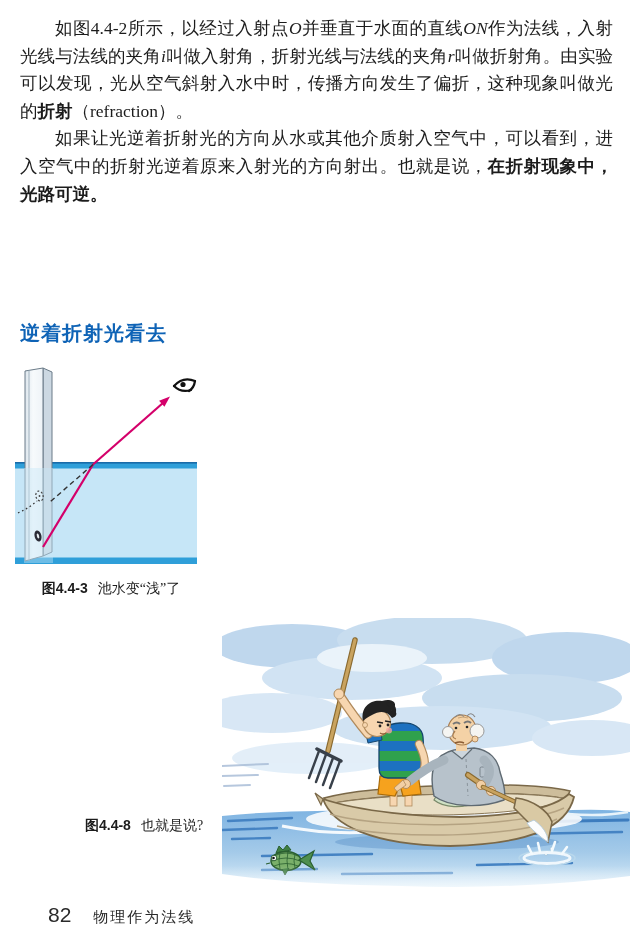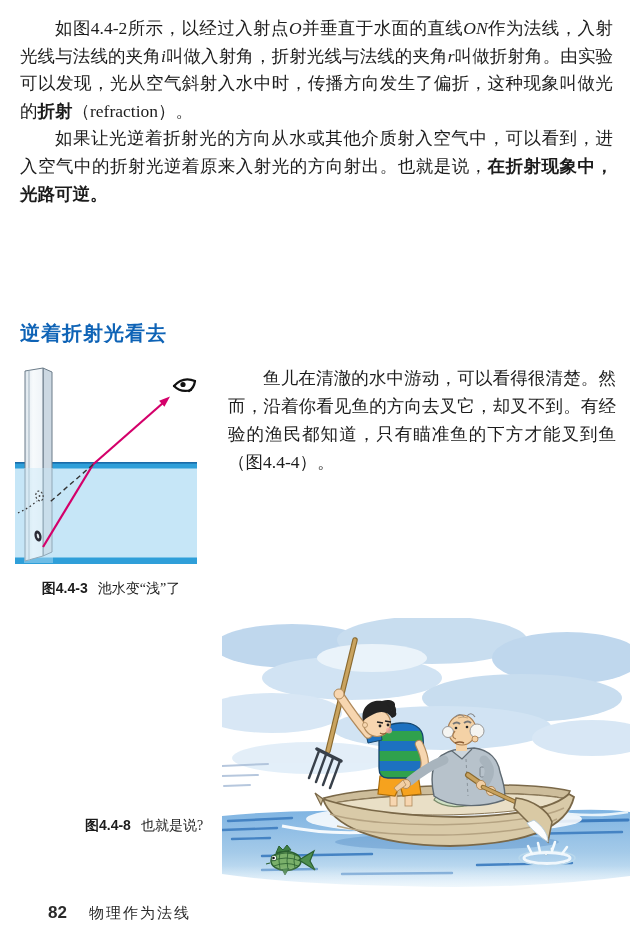--- a/index.html
+++ b/index.html
@@ -25,21 +25,21 @@
   .fig43{position:absolute; left:10px; top:360px; width:202px;}
   .fig43 .cap{margin-top:8px; text-align:center; font-size:14px; white-space:nowrap;}
   .cap-label{font-family:"Liberation Sans","DejaVu Sans",sans-serif; font-weight:600; margin-right:10px;}
   .col-right{position:absolute; left:228px; top:364px; width:388px;}
   .col-right p{margin:0; font-size:17.5px; line-height:28px; text-align:justify; text-indent:2em;}
   
   .fig44{position:absolute; left:222px; top:618px; width:408px; height:292px;}
   .cap44{position:absolute; left:85px; top:817px; font-size:14px; white-space:nowrap;}
   
   .footer{position:absolute; left:48px; top:903px; font-size:15px; color:#2a2a2a;}
-  .footer .pagenum{font-family:"Liberation Sans","DejaVu Sans",sans-serif; font-size:17px; margin-right:22px;font-weight:bold;}
+  .footer .pagenum{font-family:"Liberation Sans","DejaVu Sans",sans-serif; font-size:21px; margin-right:22px;}
   .footer .subject{letter-spacing:2px;}
   .footer .volume{letter-spacing:2px;}
 </style>
 </head>
 <body>
 
 <div class="page">
 
   <div class="intro">
     <p><span class="seg-normal">如图4.4-2所示，以经过入射点</span><span class="seg-it">O</span><span class="seg-normal">并垂直于水面的直线</span><span class="seg-it">ON</span><span class="seg-normal">作为法线，入射光线与法线的夹角</span><span class="seg-it">i</span><span class="seg-normal">叫做入射角，折射光线与法线的夹角</span><span class="seg-it">r</span><span class="seg-normal">叫做折射角。由实验可以发现，光从空气斜射入水中时，传播方向发生了偏折，这种现象叫做光的</span><span class="seg-b">折射</span><span class="seg-normal">（refraction）。</span></p>
@@ -98,21 +98,20 @@
         <path d="M23,4 Q22,11 17,14"></path>
         <circle cx="11" cy="7.5" r="2.6" fill="#111" stroke="none"></circle>
       </g>
     </svg>
     <div class="cap">
       <span class="cap-label">图4.4-3</span><span>池水变“浅”了</span>
     </div>
   </div>
 
   <div class="col-right">
-    <p><span class="seg-normal">鱼儿在清澈的水中游动，可以看得很清楚。然而，沿着你看见鱼的方向去叉它，却叉不到。有经验的渔民都知道，只有瞄准鱼的下方才能叉到鱼（图4.4-4）。</span></p>
   </div>
 
   <div class="fig44">
     <svg width="408" height="292" viewBox="0 0 408 292">
       <defs>
         <linearGradient id="waterG" x1="0" y1="0" x2="0" y2="1">
           <stop offset="0" stop-color="#7fb4e2"></stop>
             <stop offset="0.55" stop-color="#a4cae9"></stop>
             <stop offset="1" stop-color="#d9ecf8"></stop>
         </linearGradient>

